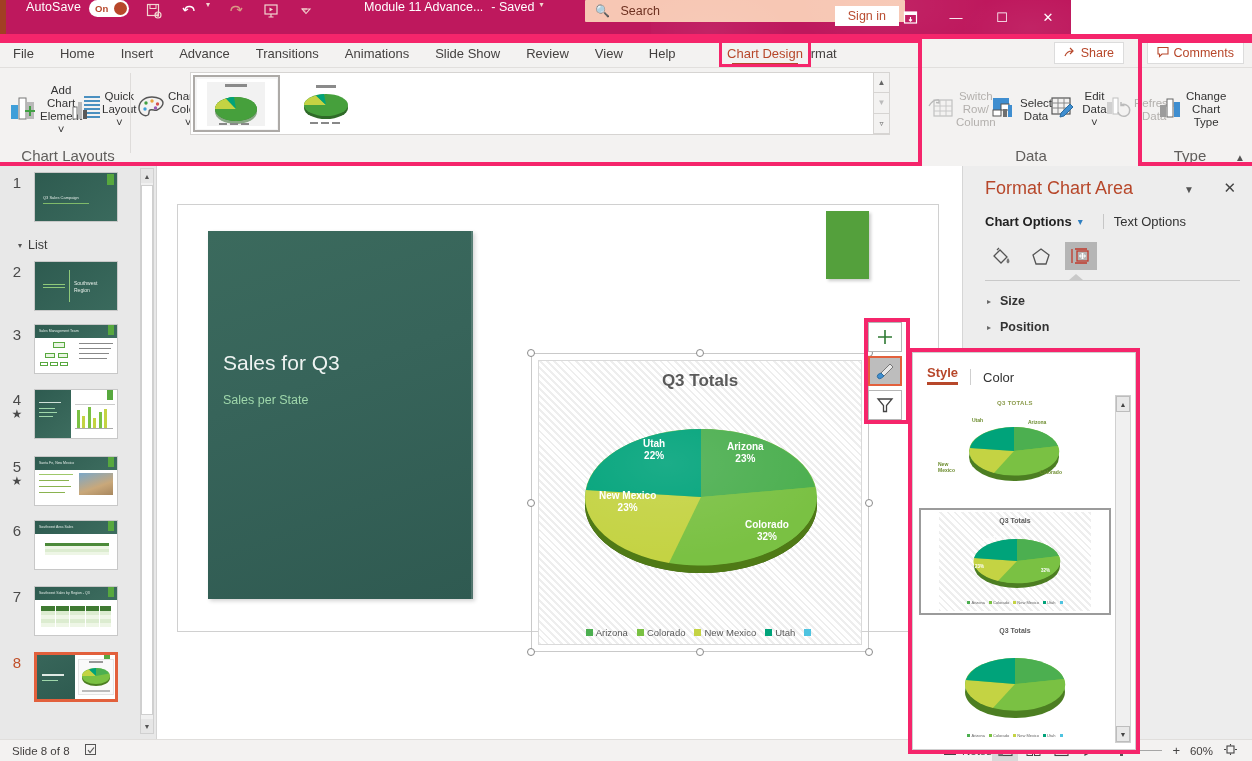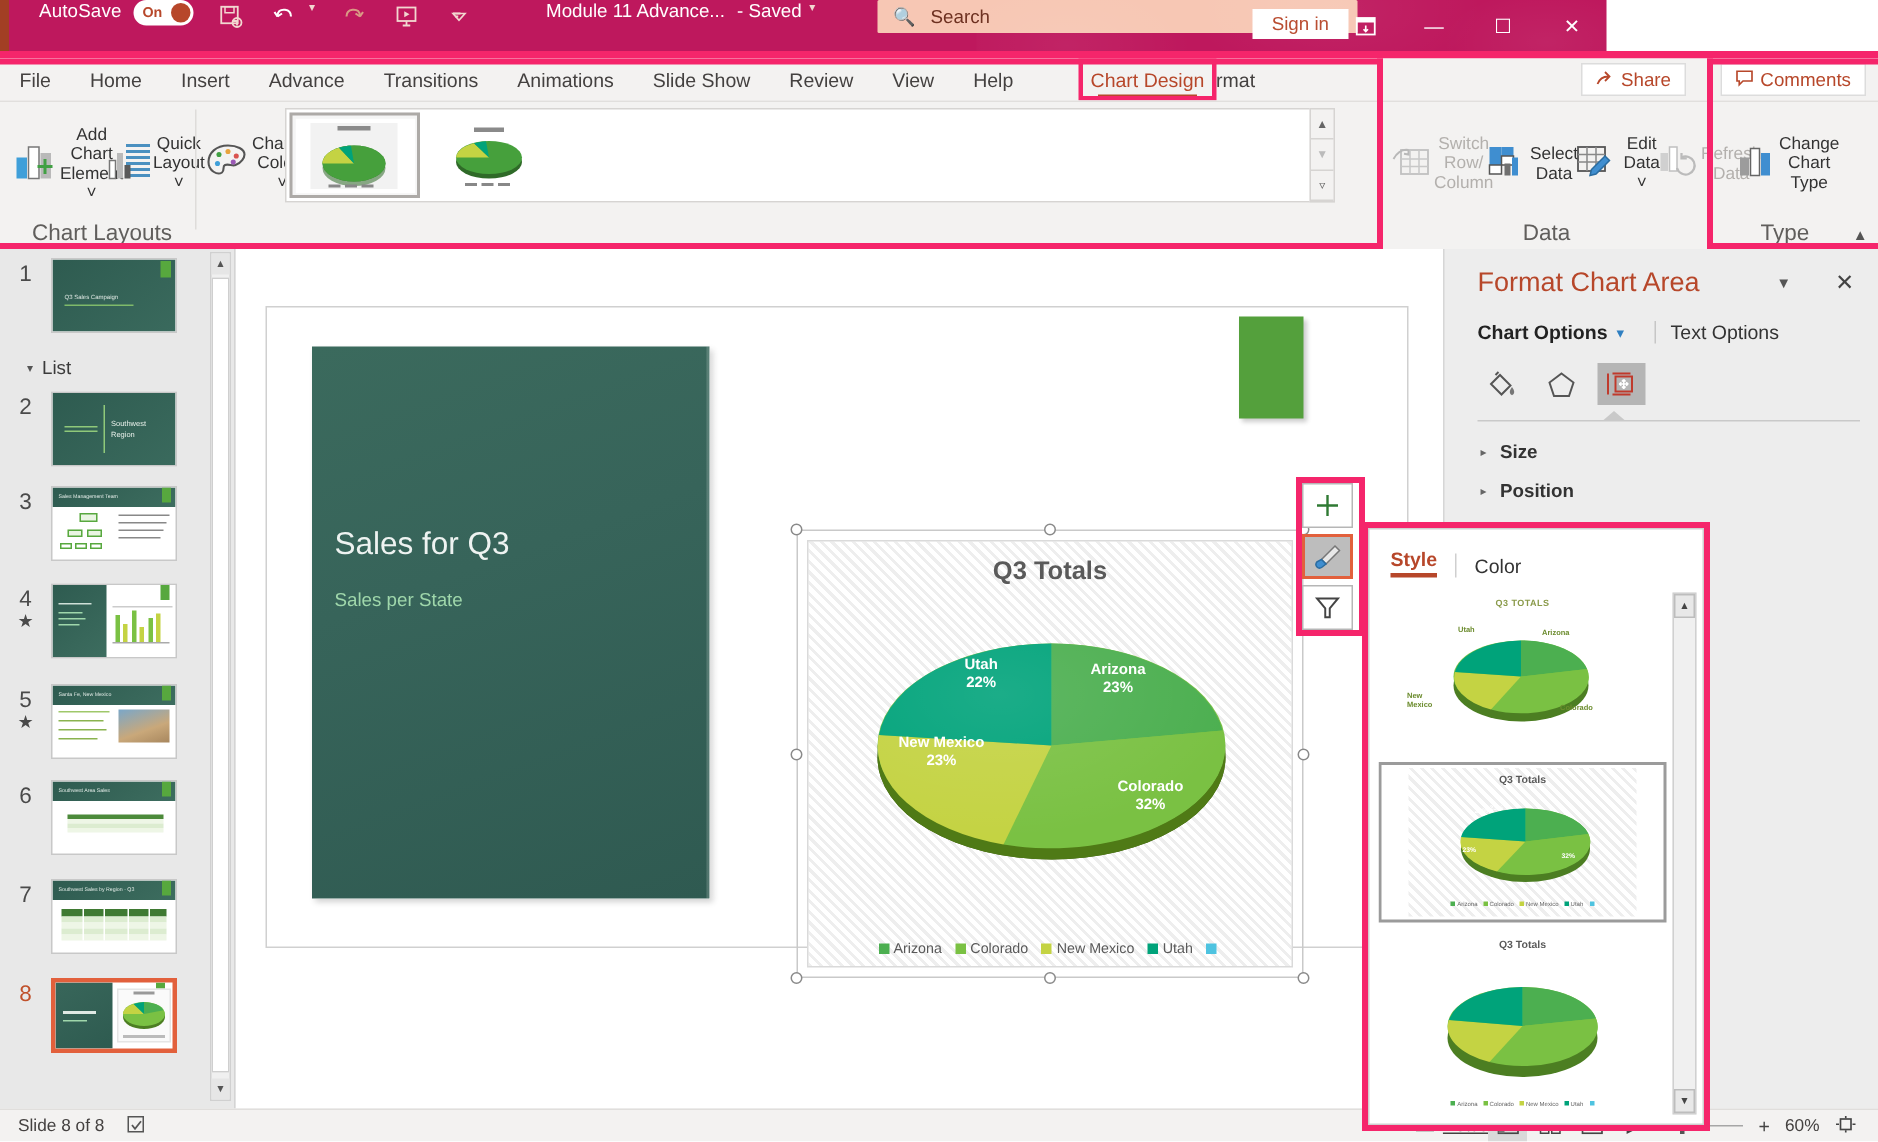--- a/index.html
+++ b/index.html
@@ -281,21 +281,21 @@
   .fo-scroll .ar.bot { position: absolute; bottom: 0; left: 0; right: 0; }
 
   
   .statusbar {
     position: absolute; left: 0; bottom: 0; width: 1252px; height: 22px;
     background: #f3f2f1; border-top: 1px solid #e0dedc;
     display: flex; align-items: center; font-size: 11.5px; color: #444140;
   }
   .sb-left { margin-left: 12px; }
   .sb-ico { margin-left: 14px; color: #555; font-size: 11px; }
-  .sb-notes { position: absolute; right: 260px; display: flex; align-items: center; gap: 5px; cursor: pointer; text-decoration: underline; }
+  .sb-notes { position: absolute; right: 260px; display: flex; align-items: center; gap: 5px; cursor: pointer; }
   .sb-views { position: absolute; right: 150px; display: flex; align-items: center; gap: 2px; }
   .sb-view { width: 26px; height: 20px; display: flex; align-items: center; justify-content: center; cursor: pointer; }
   .sb-view.cur { background: #d9d9d9; }
   .sb-zoom { position: absolute; right: 14px; display: flex; align-items: center; gap: 10px; }
   .zmbtn { cursor: pointer; font-size: 13px; color: #444; }
   .zoomtrack { width: 72px; height: 1px; background: #a6a6a6; position: relative; }
   .zoomknob { position: absolute; left: 30px; top: -5px; width: 3px; height: 11px; background: #555; }
 </style>
 </head>
 <body>

